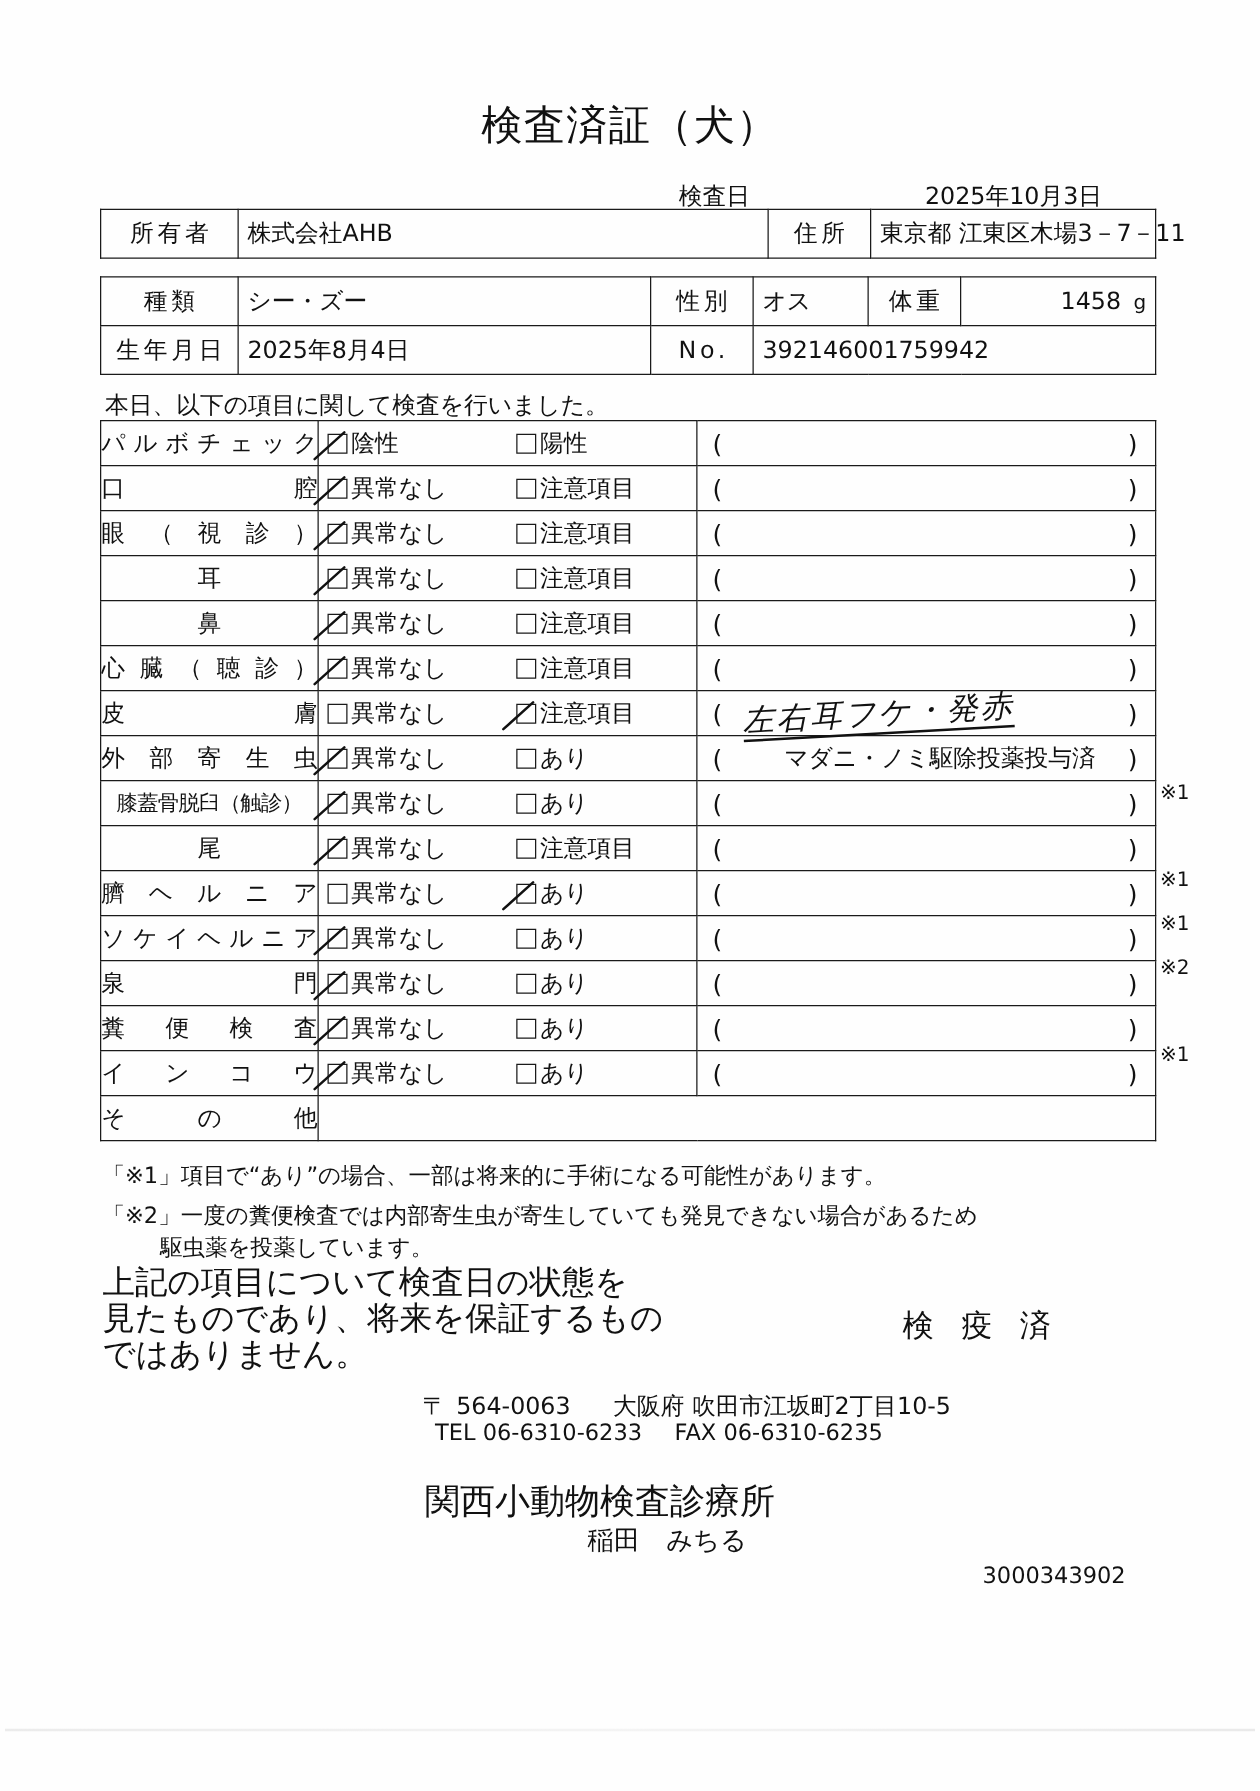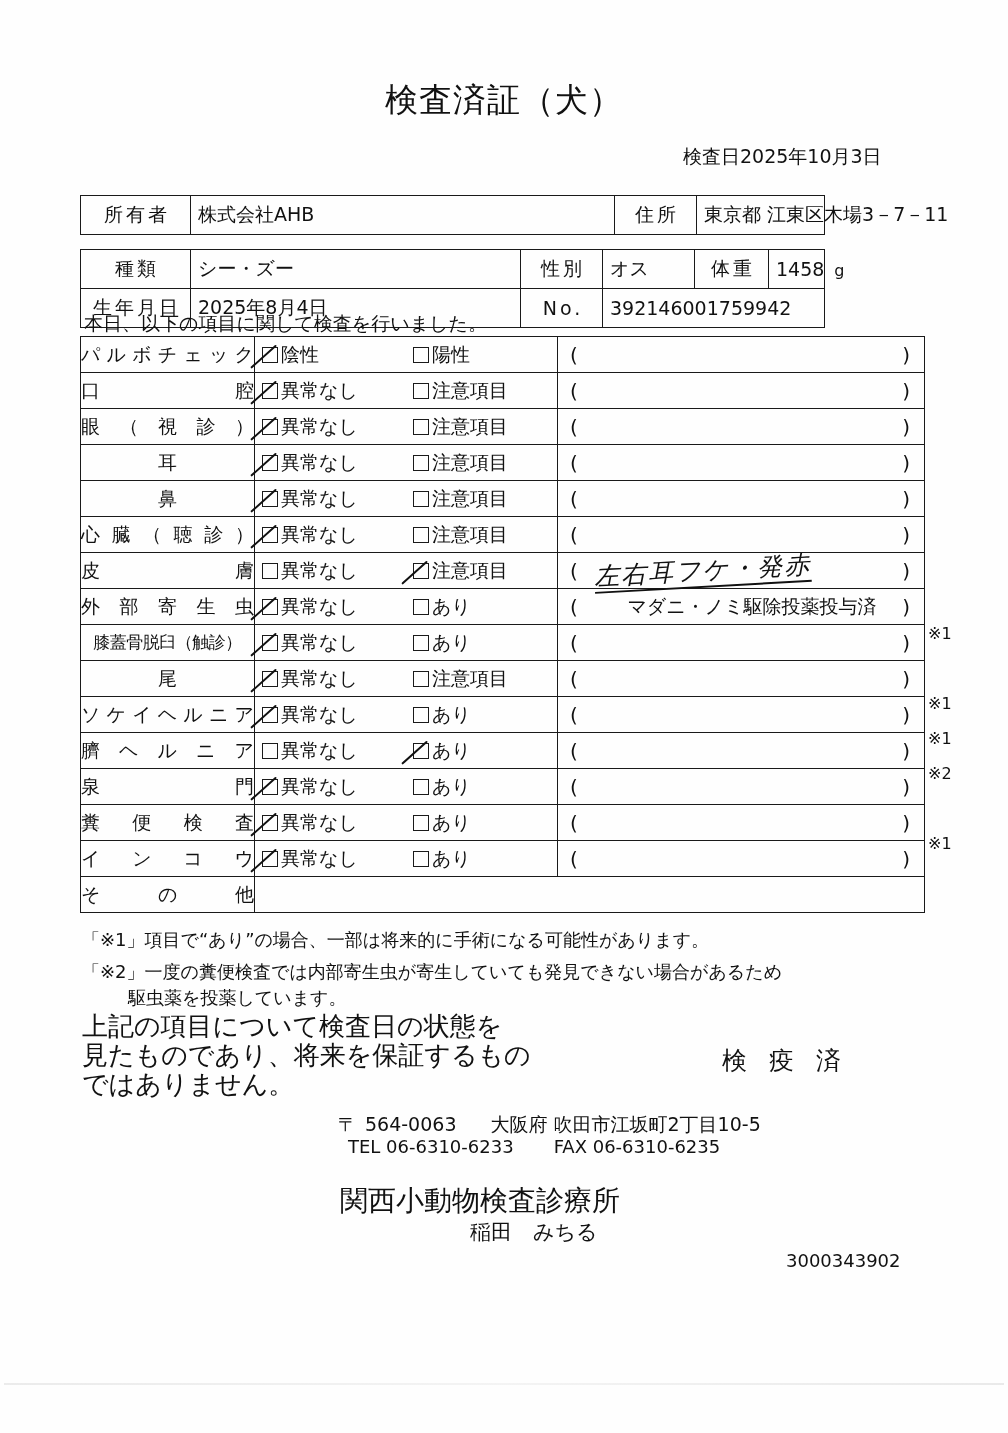--- a/index.html
+++ b/index.html
@@ -38,32 +38,31 @@
 
   
   .examdate-row {
     position: absolute;
     top: 144px; left: 80px; width: 845px;
     display: flex;
     justify-content: flex-end;
     align-items: baseline;
     font-size: 19px;
   }
-  .examdate-label { }
+  .examdate-label { margin-right: 140px; }
   .examdate-value { min-width: 185px; text-align: left; }
 
   
   .info-table {
     position: absolute;
     left: 80px;
-    width: 745px;
+    width: 845px;
     border-collapse: collapse;
     table-layout: fixed;
     font-size: 19px;
-    margin-top: 28px;
   }
   .info-table td {
     border: 1.6px solid #1a1a1a;
     height: 36px;
     padding: 1px 7px;
     vertical-align: middle;
     white-space: nowrap;
   }
   .info-table .lbl {
     text-align: center;
@@ -240,21 +239,21 @@
   }
   .addr .zipmark { margin-right: 8px; }
   .addr .zip { margin-right: 34px; }
 
   .tel {
     position: absolute;
     left: 348px; top: 1136px;
     font-size: 18px;
     white-space: nowrap;
   }
-  .tel .fax { margin-left: 40px; }
+  .tel .fax { margin-left: 26px; }
 
   .clinic {
     position: absolute;
     left: 340px; top: 1182px;
     font-size: 28px;
     white-space: nowrap;
   }
   .vet {
     position: absolute;
     left: 470px; top: 1218px;
@@ -556,53 +555,53 @@
           </td>
           <td class="c-note">
             <div class="note-inner">
               <span class="paren">(</span>
               <span class="paren">)</span>
             </div>
           </td>
         </tr>
         <tr>
           <td class="c-label">
+            <span class="lbl-spread">臍ヘルニア</span>
+          </td>
+          <td class="c-opts">
+            <div class="opts-inner">
+              <div class="opt opt-a">
+                <span class="box"></span>
+                <span class="opt-text">異常なし</span>
+              </div>
+              <div class="opt opt-b">
+                <span class="box tick"></span>
+                <span class="opt-text">あり</span>
+              </div>
+            </div>
+          </td>
+          <td class="c-note">
+            <div class="note-inner">
+              <span class="paren">(</span>
+              <span class="paren">)</span>
+            </div>
+          </td>
+        </tr>
+        <tr>
+          <td class="c-label">
             <span class="lbl-spread">ソケイヘルニア</span>
           </td>
           <td class="c-opts">
             <div class="opts-inner">
               <div class="opt opt-a">
                 <span class="box tick"></span>
                 <span class="opt-text">異常なし</span>
               </div>
               <div class="opt opt-b">
                 <span class="box"></span>
-                <span class="opt-text">あり</span>
-              </div>
-            </div>
-          </td>
-          <td class="c-note">
-            <div class="note-inner">
-              <span class="paren">(</span>
-              <span class="paren">)</span>
-            </div>
-          </td>
-        </tr>
-        <tr>
-          <td class="c-label">
-            <span class="lbl-spread">臍ヘルニア</span>
-          </td>
-          <td class="c-opts">
-            <div class="opts-inner">
-              <div class="opt opt-a">
-                <span class="box"></span>
-                <span class="opt-text">異常なし</span>
-              </div>
-              <div class="opt opt-b">
-                <span class="box tick"></span>
                 <span class="opt-text">あり</span>
               </div>
             </div>
           </td>
           <td class="c-note">
             <div class="note-inner">
               <span class="paren">(</span>
               <span class="paren">)</span>
             </div>
           </td>

